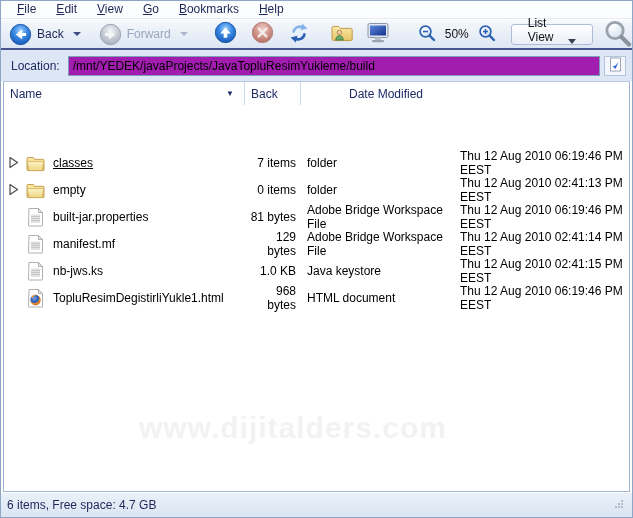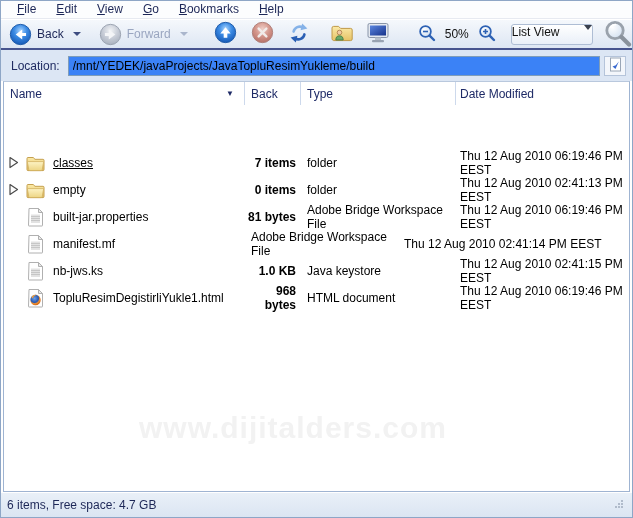--- a/index.html
+++ b/index.html
@@ -14,48 +14,48 @@
 
   
   .toolbar { height: 31px; background: linear-gradient(#f5f8fc, #dde6f3); border-top: 1px solid #ffffff; border-bottom: 2px solid #47548e; display: flex; align-items: center; padding-left: 8px; flex: 0 0 auto; }
   .tb-group { display: flex; align-items: center; }
   .tb-label { color: #1d2757; margin-left: 5px; }
   .tb-label.disabled { color: #9aa6c0; }
   .caret { width: 0; height: 0; border-left: 4px solid transparent; border-right: 4px solid transparent; border-top: 4px solid #3d4c80; margin-left: 9px; }
   .caret.disabled { border-top-color: #aab6cc; }
   .icon-btn { display: inline-flex; align-items: center; justify-content: center; }
   .pct { color: #111; margin: 0 9px; }
-  .combo { width: 99px; height: 21px; margin-left: 15px; border: 1px solid #aebdd4; border-radius: 3px; background: linear-gradient(#ffffff, #e9eff8); display: flex; align-items: flex-start; padding: 0 0; color: #111; }
+  .combo { width: 99px; height: 21px; margin-left: 15px; border: 1px solid #aebdd4; border-radius: 3px; background: linear-gradient(#ffffff, #e9eff8); display: flex; align-items: flex-end; padding: 0 16px; color: #111; }
   .combo .combo-arrow { margin-left: auto; width: 0; height: 0; border-left: 4px solid transparent; border-right: 4px solid transparent; border-top: 5px solid #39404e; }
 
   
   .locationbar { height: 31px; background: #dce6f4; display: flex; align-items: center; padding: 0 6px 0 10px; flex: 0 0 auto; }
   .loc-label { color: #202c62; margin-right: 8px; }
-  .loc-input { flex: 1; height: 20px; border: 1px solid #7f9db9; background: #3b82f6; font-family: "Liberation Sans", sans-serif; font-size: 12px; padding: 0 4px; color: #000; }
+  .loc-input { flex: 1; height: 20px; border: 1px solid #7f9db9; background: #a21caf; font-family: "Liberation Sans", sans-serif; font-size: 12px; padding: 0 4px; color: #000; }
   .loc-go { width: 22px; height: 20px; margin-left: 4px; background: #f3f6fb; border: 1px solid #b5c4da; display: flex; align-items: center; justify-content: center; }
 
   
   .listarea { flex: 1; border: 1px solid #9fb4d2; border-top: 1px solid #b9c8dd; margin: 0 2px; background: #fff; display: flex; flex-direction: column; position: relative; overflow: hidden; gap: 44px; }
   .listheader { height: 23px; display: flex; align-items: center; color: #1e2a66; flex: 0 0 auto; }
   .hcell { height: 100%; display: flex; align-items: center; border-right: 1px solid #cdd9ec; }
   .hcell:last-child { border-right: none; }
   .h-name { width: 241px; padding-left: 6px; }
   .h-size { width: 56px; padding-left: 6px; }
   .h-type { width: 155px; padding-left: 6px; }
-  .h-date { flex: 1; padding-left: 4px; }
+  .h-date { flex: 1; padding-left: 4px; margin-left: 44px; }
   .sort-arrow { margin-left: auto; margin-right: 10px; font-size: 8px; color: #1e2a66; }
 
   .listbody { flex: 1; position: relative; }
   .row { height: 27px; display: flex; align-items: center; color: #000; }
   .c-name { width: 241px; display: flex; align-items: center; }
   .expander { width: 13px; margin-left: 4px; display: inline-flex; }
   .row-icon { width: 22px; display: inline-flex; justify-content: center; margin-left: 3px; }
   .fname { margin-left: 7px; }
   .fname.hovered { text-decoration: underline; }
-  .c-size { width: 56px; text-align: right; padding-right: 5px; font-weight: bold; }
+  .c-size { width: 56px; text-align: right; padding-right: 5px; }
   .c-type { width: 155px; padding-left: 6px; }
   .c-date { flex: 1; padding-left: 4px; }
 
   .watermark { position: absolute; left: 135px; top: 262px; font-size: 30px; font-weight: bold; letter-spacing: 1px; color: #f2f2f2; user-select: none; }
 
   
   .statusbar { height: 25px; flex: 0 0 auto; background: linear-gradient(#e9f0f8, #dbe5f2); border-top: 1px solid #ffffff; display: flex; align-items: center; padding: 0 6px; color: #1d2757; }
   .grip { margin-left: auto; margin-right: 2px; }
 </style>
 </head>
@@ -238,23 +238,20 @@
 
   <div class="listarea">
     <div class="listheader">
       <span class="hcell h-name">
         <span>Name</span>
         <span class="sort-arrow">▼</span>
       </span>
       <span class="hcell h-size">
           <span>Back</span>
         </span>
-      <span class="hcell h-type">
-          <span>Type</span>
-        </span>
       <span class="hcell h-date">
           <span>Date Modified</span>
         </span>
     </div>
 
     <div class="listbody">
 
       <div class="row">
         <span class="c-name">
           <span class="expander">
@@ -319,20 +316,21 @@
           <span class="row-icon">
               <svg width="17" height="20" viewBox="0 0 17 20">
                 <path d="M2 1.5 h9.5 l4 4 V18.5 q0 .5-.5 .5 h-13 q-.5 0-.5-.5 Z" fill="#fff" stroke="#b0b0b0"></path>
                 <path d="M11.5 1.5 l4 4 h-4 Z" fill="#e9e9e9" stroke="#b0b0b0"></path>
                 <rect x="4" y="7.5" width="9" height="8.5" fill="#e2e2e2"></rect>
                 <path d="M4 9.5 h9 M4 11.5 h9 M4 13.5 h9" stroke="#c6c6c6"></path>
               </svg>
             </span>
           <span class="fname">manifest.mf</span>
         </span>
+        <span class="c-size">129 bytes</span>
         <span class="c-type">Adobe Bridge Workspace File</span>
         <span class="c-date">Thu 12 Aug 2010 02:41:14 PM EEST</span>
       </div>
 
       <div class="row">
         <span class="c-name">
           <span class="expander"></span>
           <span class="row-icon">
               <svg width="17" height="20" viewBox="0 0 17 20">
                 <path d="M2 1.5 h9.5 l4 4 V18.5 q0 .5-.5 .5 h-13 q-.5 0-.5-.5 Z" fill="#fff" stroke="#b0b0b0"></path>

